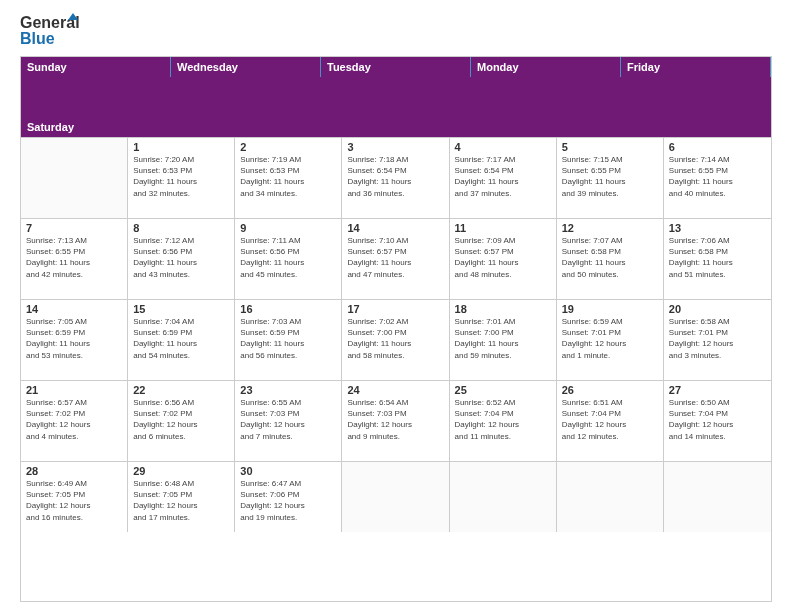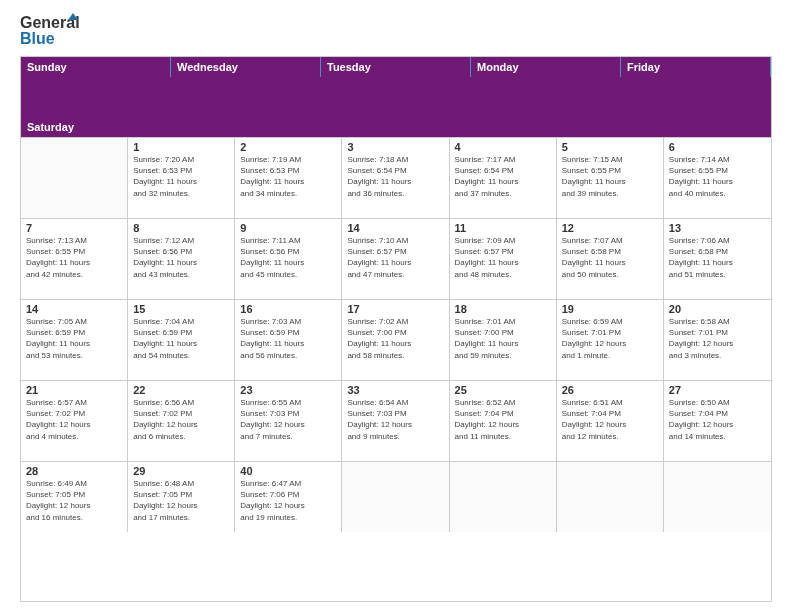--- a/index.html
+++ b/index.html
@@ -215,21 +215,21 @@
           </div>
           <div class="cal-cell">
             <span class="day-num">22</span>
             <div class="info">Sunrise: 6:56 AM<br>Sunset: 7:02 PM<br>Daylight: 12 hours<br>and 6 minutes.</div>
           </div>
           <div class="cal-cell">
             <span class="day-num">23</span>
             <div class="info">Sunrise: 6:55 AM<br>Sunset: 7:03 PM<br>Daylight: 12 hours<br>and 7 minutes.</div>
           </div>
           <div class="cal-cell">
-            <span class="day-num">33</span>
+            <span class="day-num">24</span>
             <div class="info">Sunrise: 6:54 AM<br>Sunset: 7:03 PM<br>Daylight: 12 hours<br>and 9 minutes.</div>
           </div>
           <div class="cal-cell">
             <span class="day-num">25</span>
             <div class="info">Sunrise: 6:52 AM<br>Sunset: 7:04 PM<br>Daylight: 12 hours<br>and 11 minutes.</div>
           </div>
           <div class="cal-cell">
             <span class="day-num">26</span>
             <div class="info">Sunrise: 6:51 AM<br>Sunset: 7:04 PM<br>Daylight: 12 hours<br>and 12 minutes.</div>
           </div>
@@ -241,21 +241,21 @@
         <div class="cal-row row-last">
           <div class="cal-cell">
             <span class="day-num">28</span>
             <div class="info">Sunrise: 6:49 AM<br>Sunset: 7:05 PM<br>Daylight: 12 hours<br>and 16 minutes.</div>
           </div>
           <div class="cal-cell">
             <span class="day-num">29</span>
             <div class="info">Sunrise: 6:48 AM<br>Sunset: 7:05 PM<br>Daylight: 12 hours<br>and 17 minutes.</div>
           </div>
           <div class="cal-cell">
-            <span class="day-num">40</span>
+            <span class="day-num">30</span>
             <div class="info">Sunrise: 6:47 AM<br>Sunset: 7:06 PM<br>Daylight: 12 hours<br>and 19 minutes.</div>
           </div>
           <div class="cal-cell empty"></div>
           <div class="cal-cell empty"></div>
           <div class="cal-cell empty"></div>
           <div class="cal-cell empty"></div>
         </div>
       </div>
   </div>
 </div>

